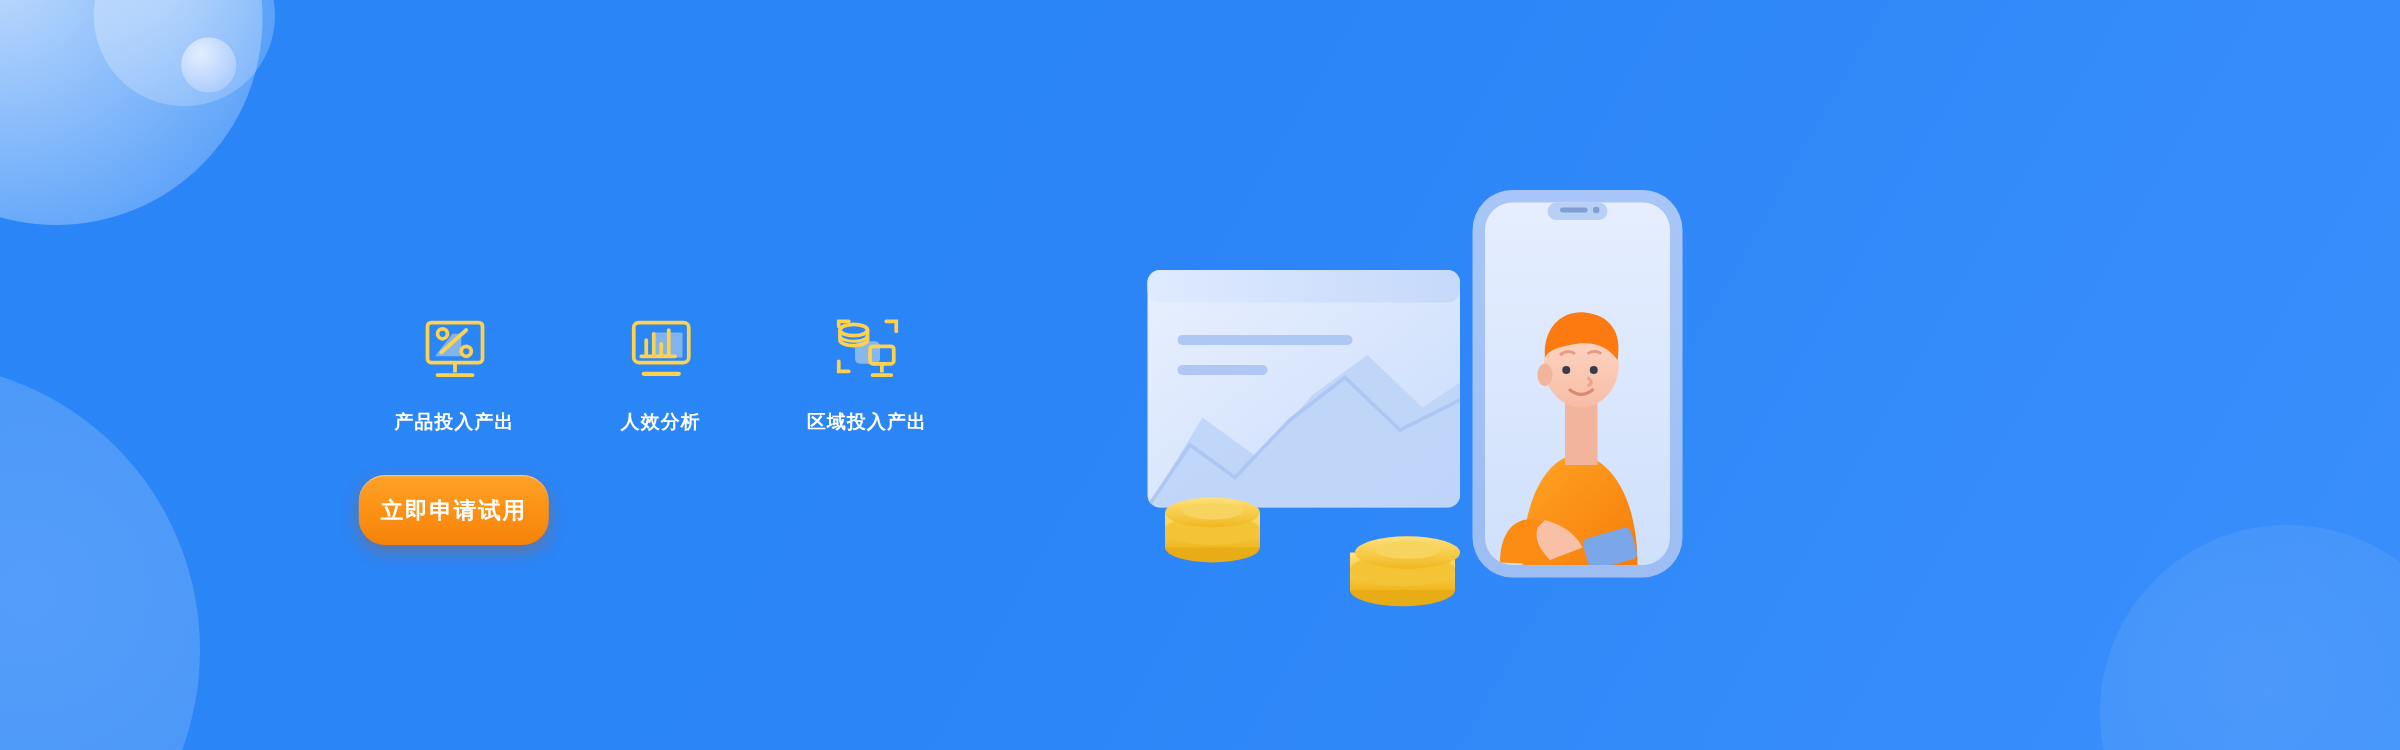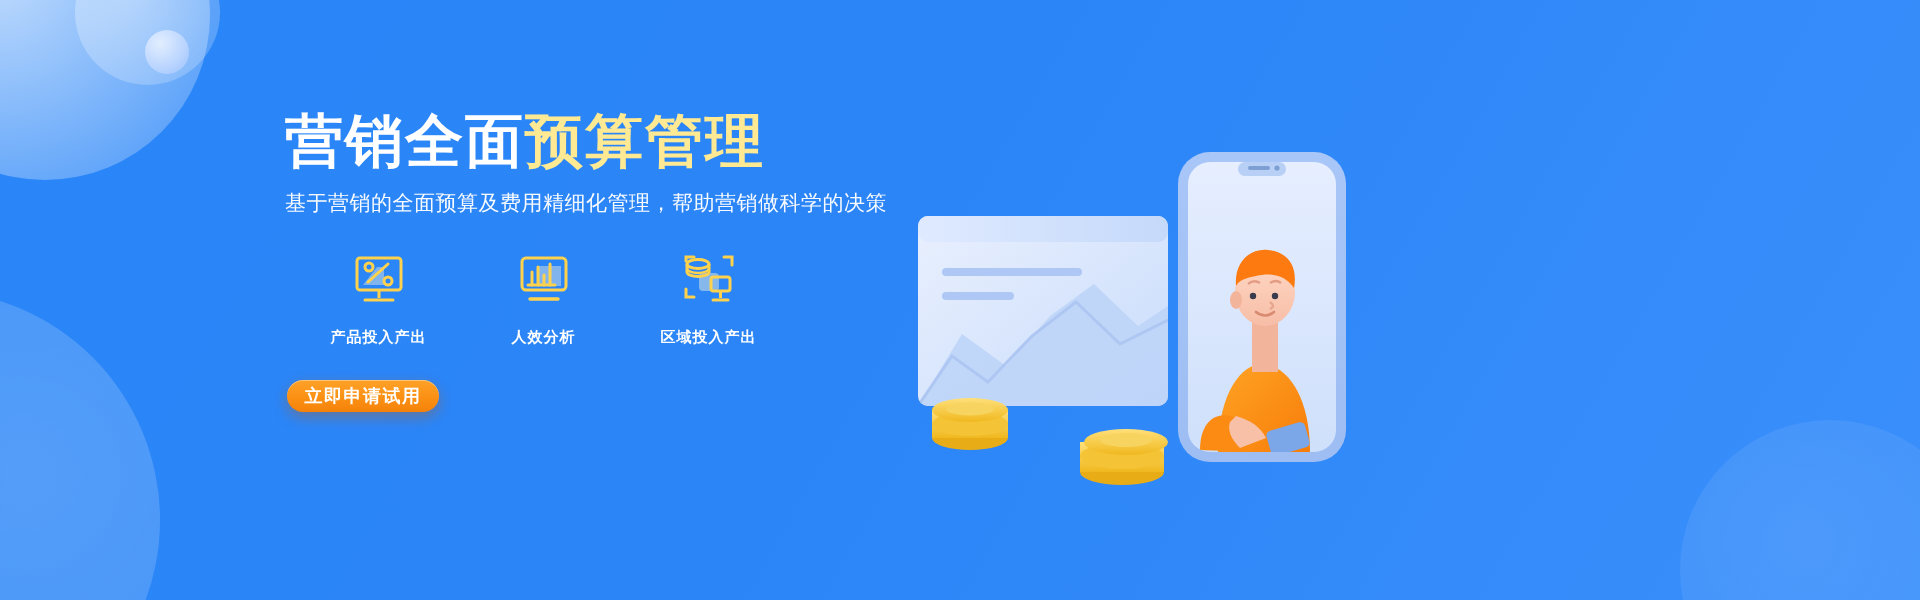--- a/index.html
+++ b/index.html
@@ -32,32 +32,32 @@
     letter-spacing:2px; margin:0 0 18px 0; white-space:nowrap;
   }
   .headline .w{ color:#ffffff; }
   .headline .y{ color:#ffe993; }
   .subhead{
     color:#ffffff; font-size:21px; line-height:1.4; margin:0;
     letter-spacing:.5px; opacity:.97; white-space:nowrap;
   }
 
   
-  .features{ position:absolute; left:296px; top:252px; display:flex; }
+  .features{ position:absolute; left:281px; top:252px; display:flex; }
   .feature{ width:165px; text-align:center; }
   .feature .ico{ height:58px; display:flex; align-items:center; justify-content:center; }
   .feature .flabel{
     margin-top:18px; color:#ffffff; font-size:15px; font-weight:bold;
     letter-spacing:1px; white-space:nowrap;
   }
 
   
   .cta{
     position:absolute; left:287px; top:380px;
-    width:152px; height:32px; border:0; cursor:pointer;
+    width:152px; height:56px; border:0; cursor:pointer;
     border-radius:21px; color:#ffffff; font-size:18px; font-weight:bold;
     letter-spacing:1.5px; font-family:"Liberation Sans", sans-serif;
     background:linear-gradient(180deg,#ffa228 0%,#fb9014 55%,#f5820a 100%);
     box-shadow:0 5px 14px rgba(200,90,0,.38), inset 0 1px 0 rgba(255,255,255,.35);
   }
 
   
   .art{ position:absolute; left:900px; top:120px; width:520px; height:370px; }
   .art svg{ display:block; }
 </style>
@@ -65,24 +65,20 @@
 <body>
 
 <div class="banner">
 
   <div class="blob blob-1"></div>
   <div class="blob blob-2"></div>
   <div class="blob blob-3"></div>
   <div class="blob blob-4"></div>
   <div class="blob blob-5"></div>
 
-  <div class="copy">
-    <h1 class="headline"><span class="w">营销全面</span><span class="y">预算管理</span></h1>
-    <p class="subhead">基于营销的全面预算及费用精细化管理，帮助营销做科学的决策</p>
-  </div>
 
   <div class="features">
 
     <div class="feature">
       <div class="ico">
         <svg width="54" height="52" viewBox="0 0 54 52">
           <rect x="5" y="3" width="44" height="32" rx="3" fill="none" stroke="#ffd24d" stroke-width="3"></rect>
           <path d="M11 30 L25 12 L32 12 L32 30 Z" fill="#9fc4e8" opacity=".75"></path>
           <path d="M16 27 L36 9" stroke="#ffd24d" stroke-width="3" stroke-linecap="round"></path>
           <circle cx="17" cy="12" r="4" fill="none" stroke="#ffd24d" stroke-width="3"></circle>

